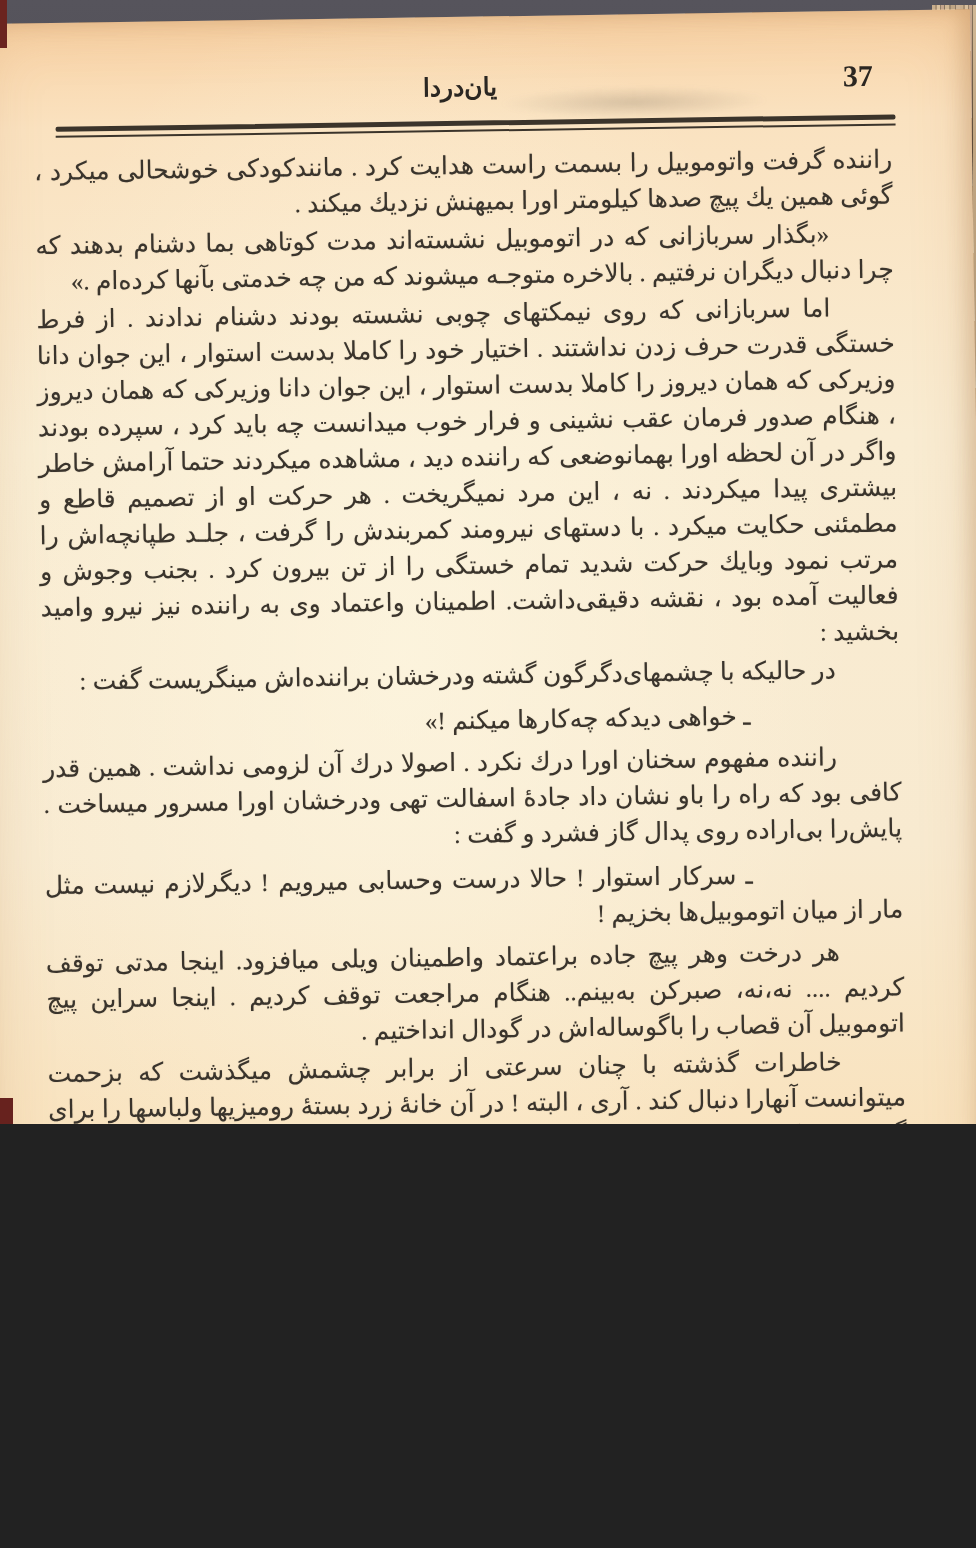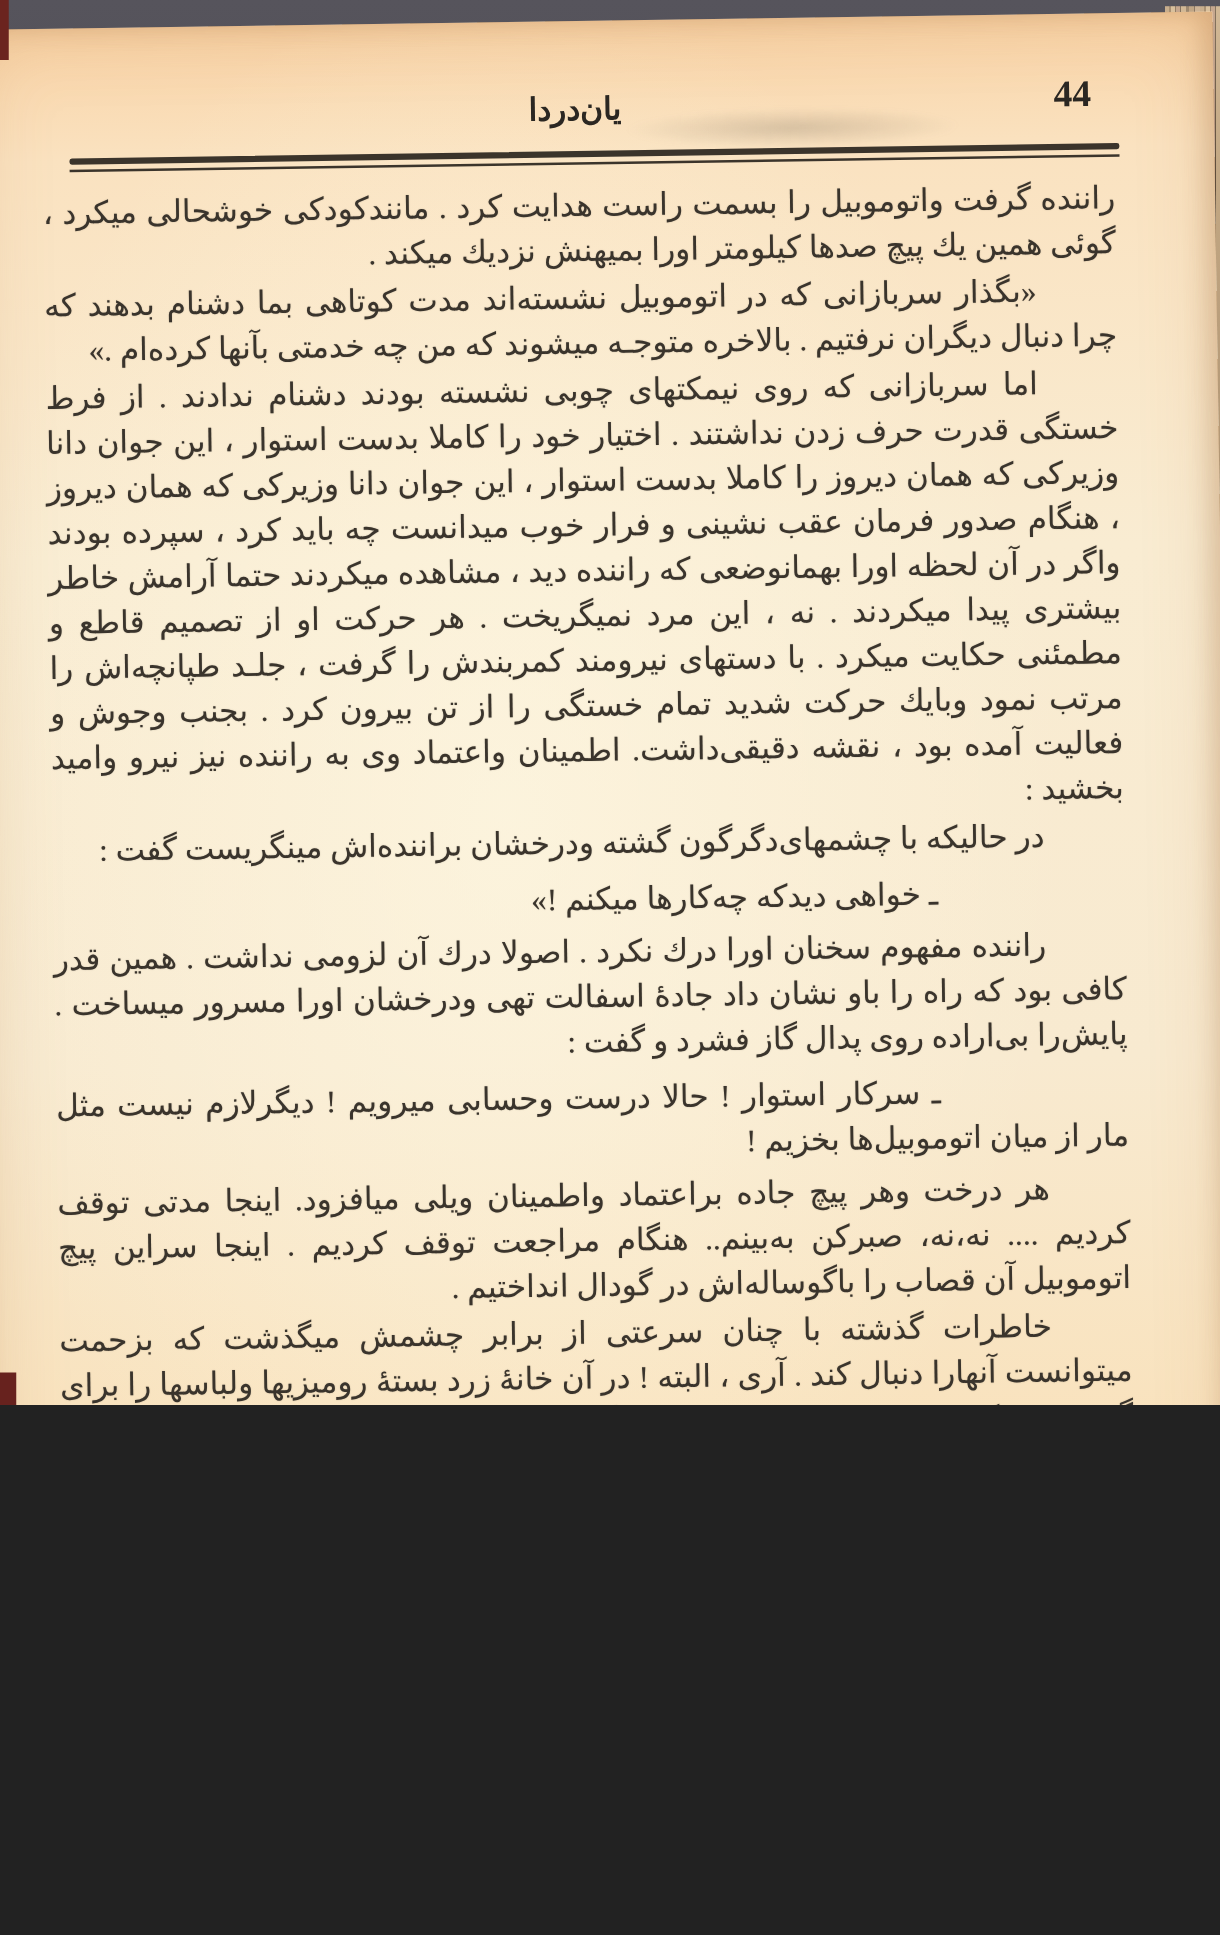--- a/index.html
+++ b/index.html
@@ -69,21 +69,21 @@
 </head>
 <body>
 
 <div class="scan">
   <div class="edge-stripes"></div>
 
   <div class="page">
     <div class="page-header">
       <div class="smudge"></div>
       <div class="header-title">یان‌دردا</div>
-      <div class="page-number">44</div>
+      <div class="page-number">37</div>
     </div>
 
     <div class="rules">
       <div class="rule-thick"></div>
       <div class="rule-thin"></div>
     </div>
 
     <div class="text-body" id="paragraphs">
         <p class="flush">راننده گرفت واتوموبیل را بسمت راست هدایت کرد . مانندکودکی خوشحالی میکرد ، گوئی همین یك پیچ صدها کیلومتر اورا بمیهنش نزدیك میکند .</p>
         <p class="indent">«بگذار سربازانی که در اتوموبیل نشسته‌اند مدت کوتاهی بما دشنام بدهند که چرا دنبال دیگران نرفتیم . بالاخره متوجـه میشوند که من چه خدمتی بآنها کرده‌ام .»</p>

